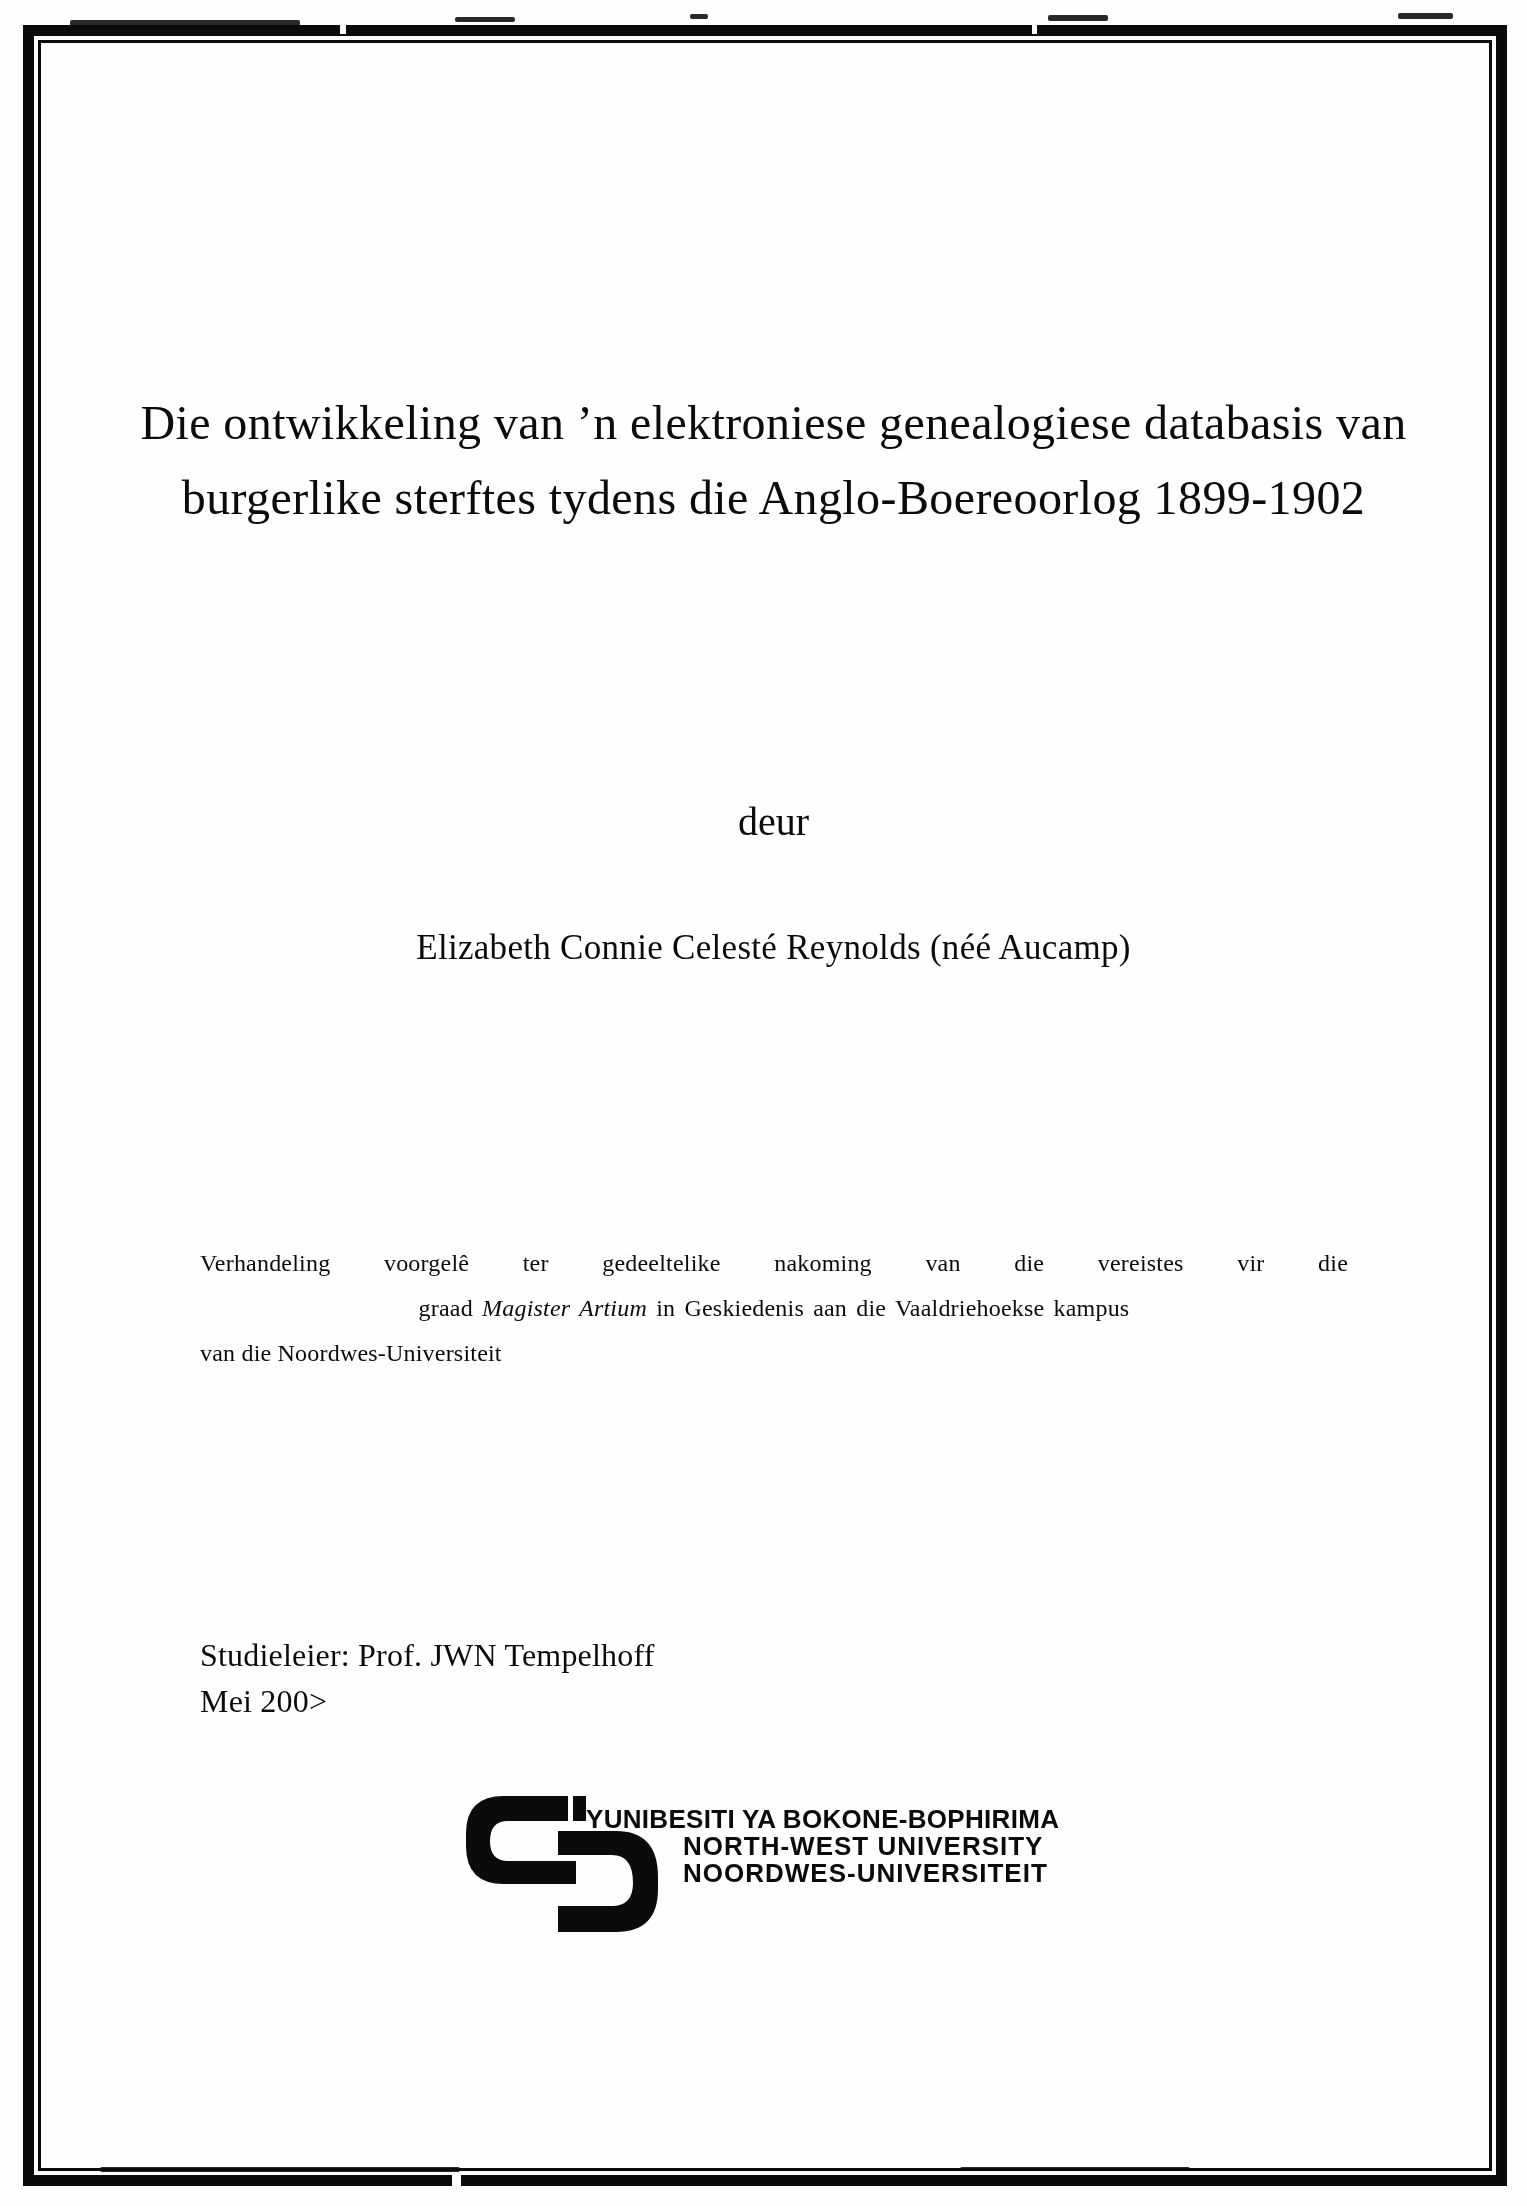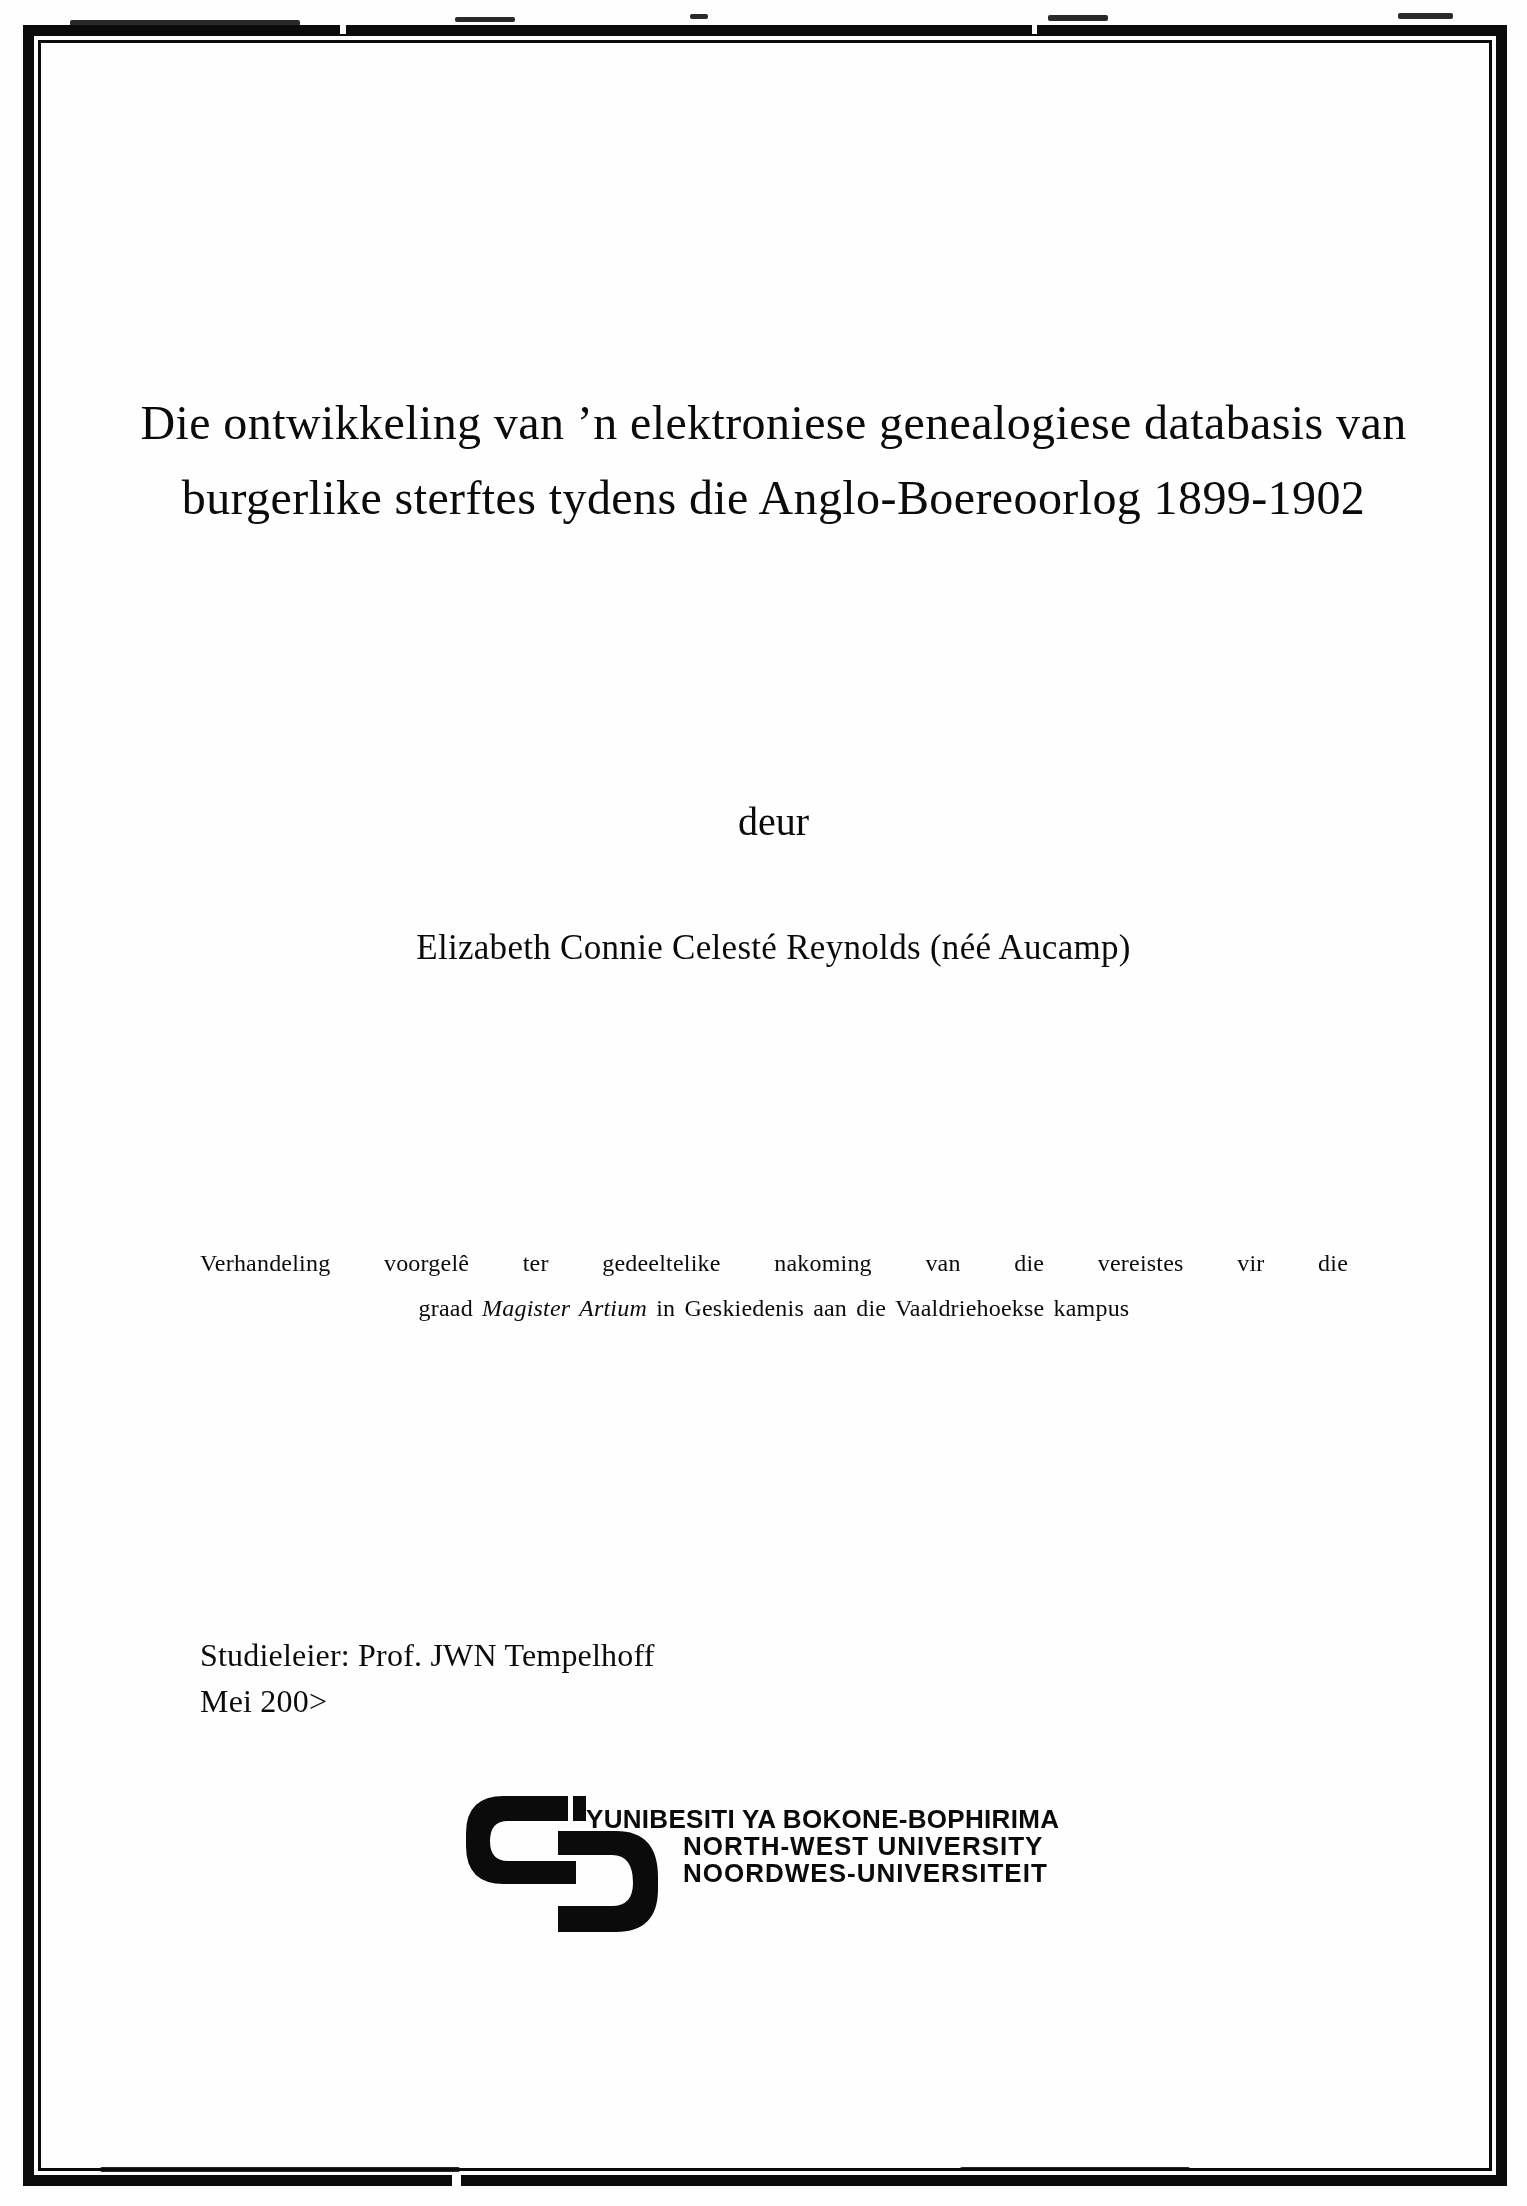--- a/index.html
+++ b/index.html
@@ -91,20 +91,21 @@
     <span class="tline">burgerlike sterftes tydens die Anglo-Boereoorlog 1899-1902</span>
   </h1>
 
   <div class="byline">deur</div>
 
   <div class="author">Elizabeth Connie Celesté Reynolds (néé Aucamp)</div>
 
   <div class="submission">
     <div class="just">Verhandeling voorgelê ter gedeeltelike nakoming van die vereistes vir die</div>
     <div class="stretch2"><span>graad </span><em>Magister Artium</em><span> in Geskiedenis aan die Vaaldriehoekse kampus</span></div>
+    <div>van die Noordwes-Universiteit</div>
   </div>
 
   <div class="supervisor-block">
     <div>Studieleier: Prof. JWN Tempelhoff</div>
     <div>Mei 200&gt;</div>
   </div>
 
   <div>
     <svg class="logo-mark" viewBox="0 0 200 142" xmlns="http://www.w3.org/2000/svg">
       <path d="M106,3 H42 Q4,3 4,40 V53 Q4,91 42,91 H114 V68 H46 Q28,68 28,48 Q28,28 46,28 H106 Z"></path>

